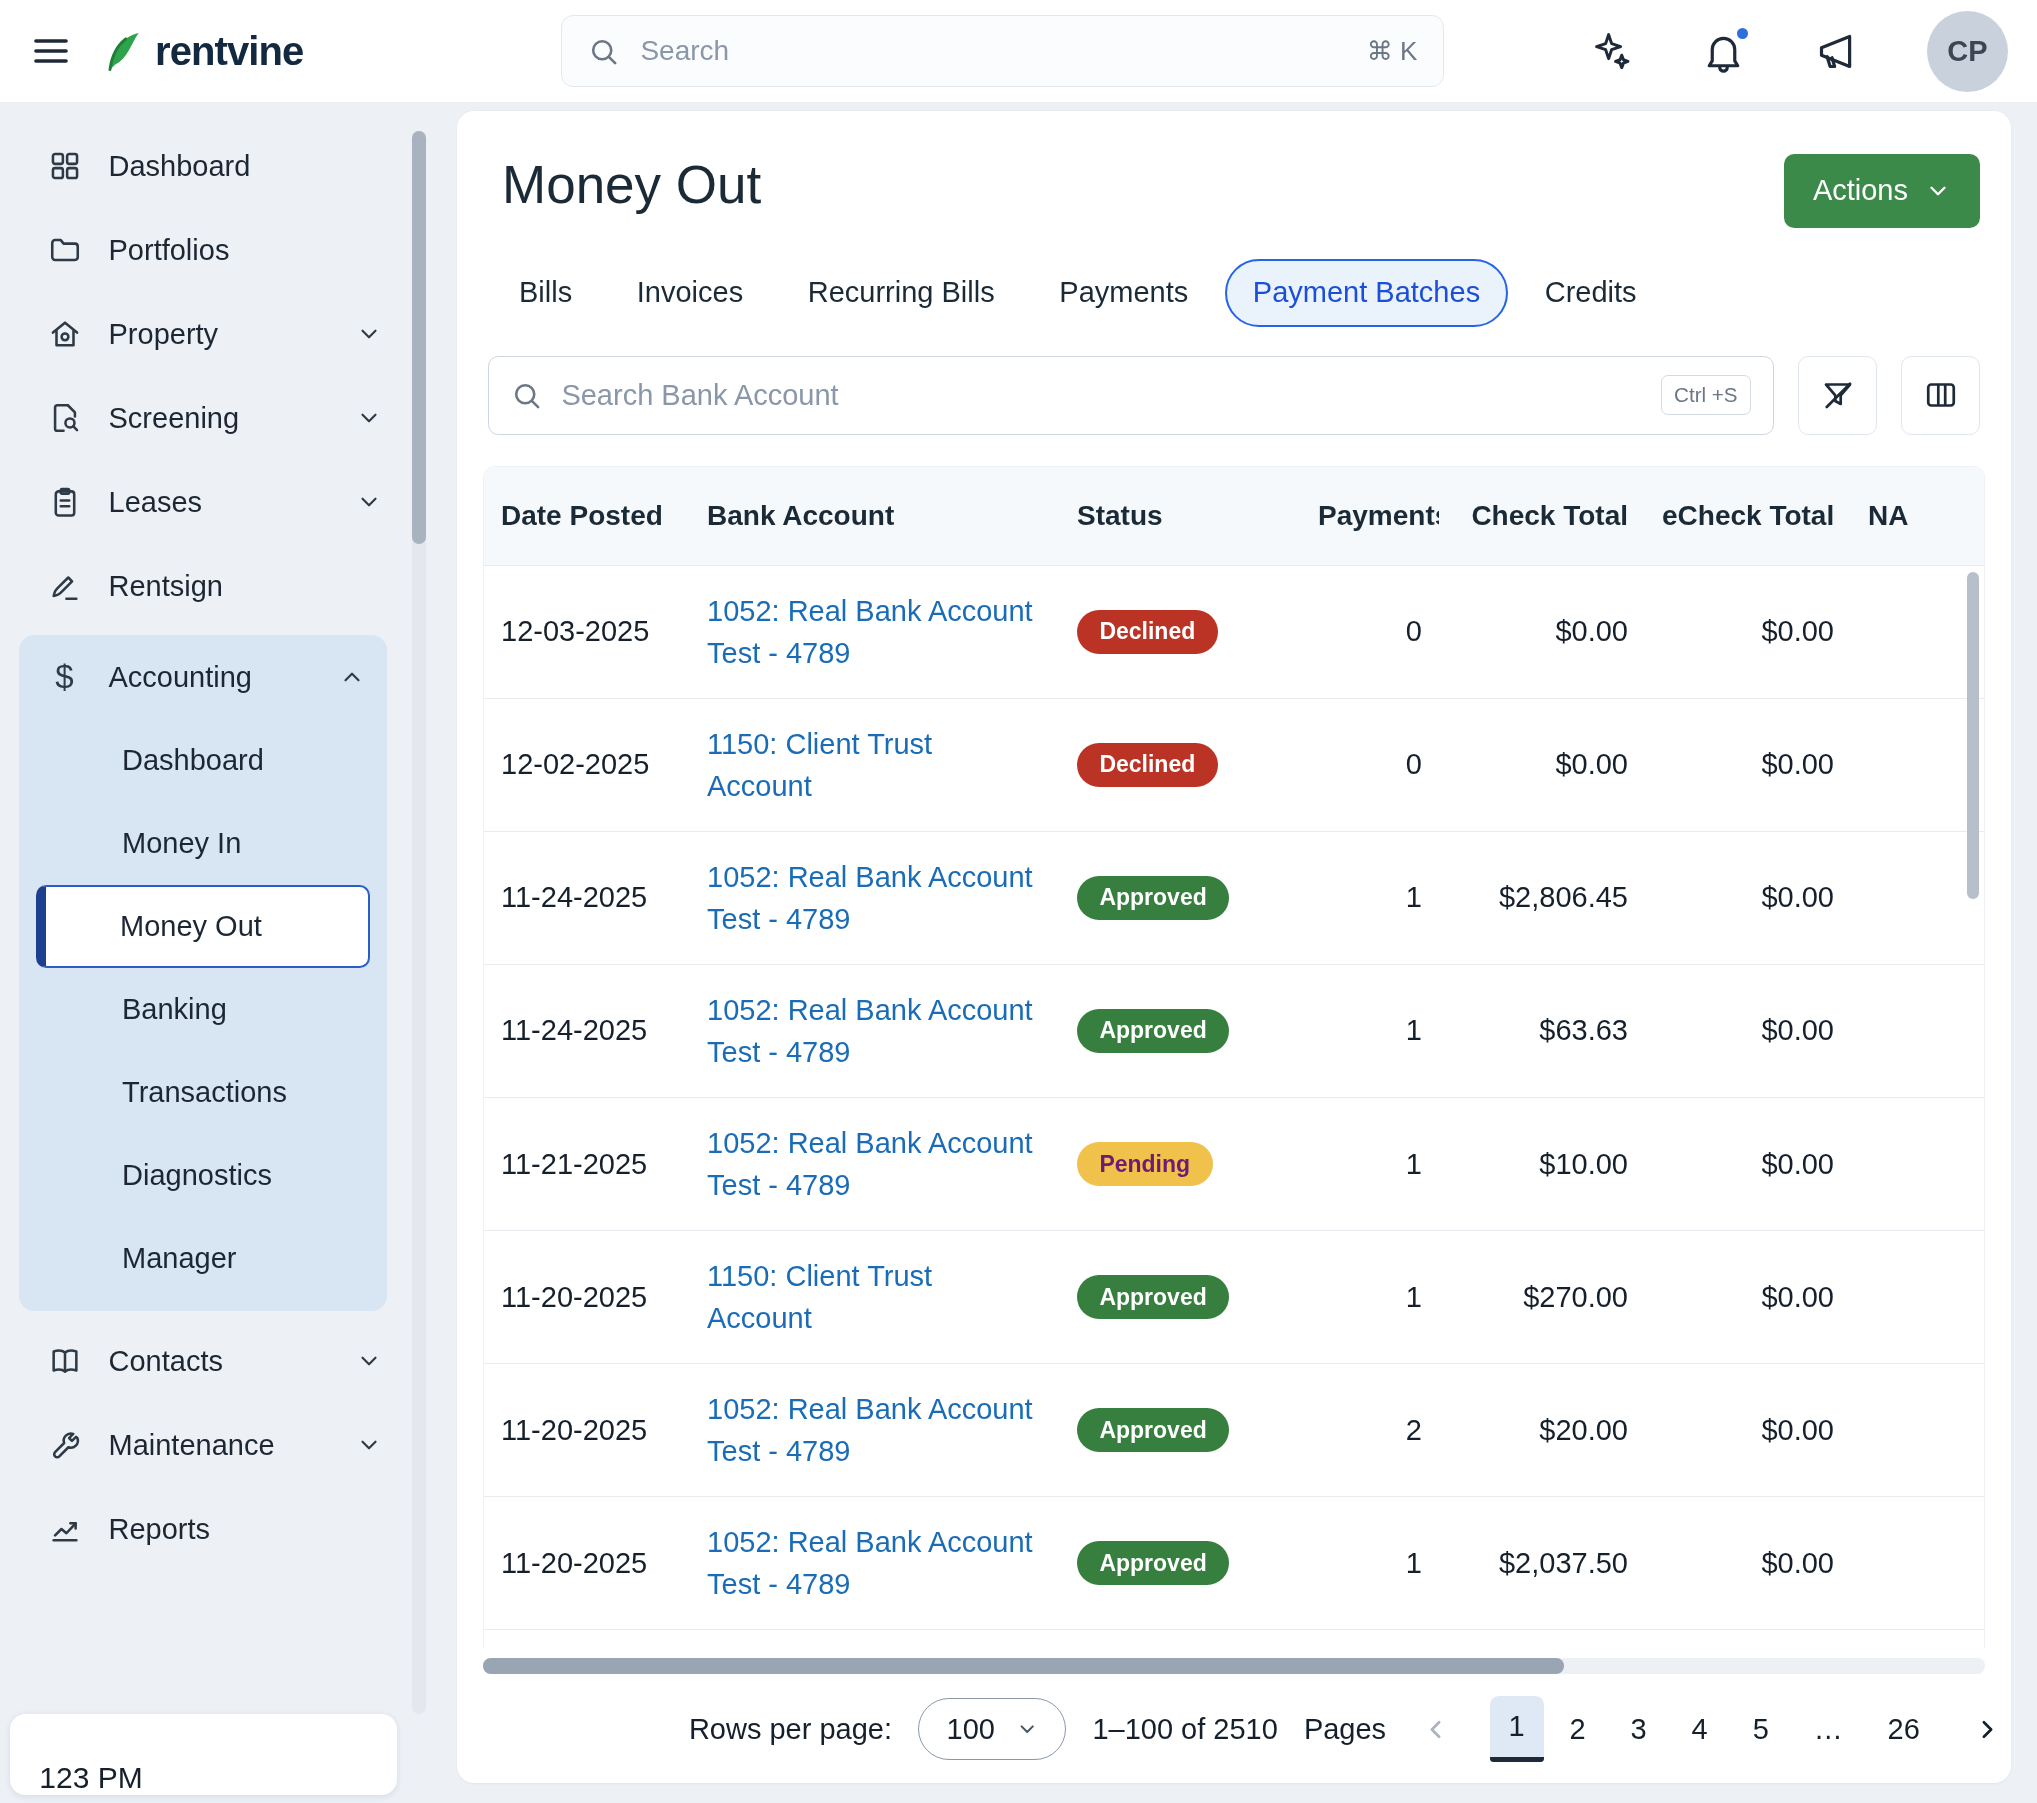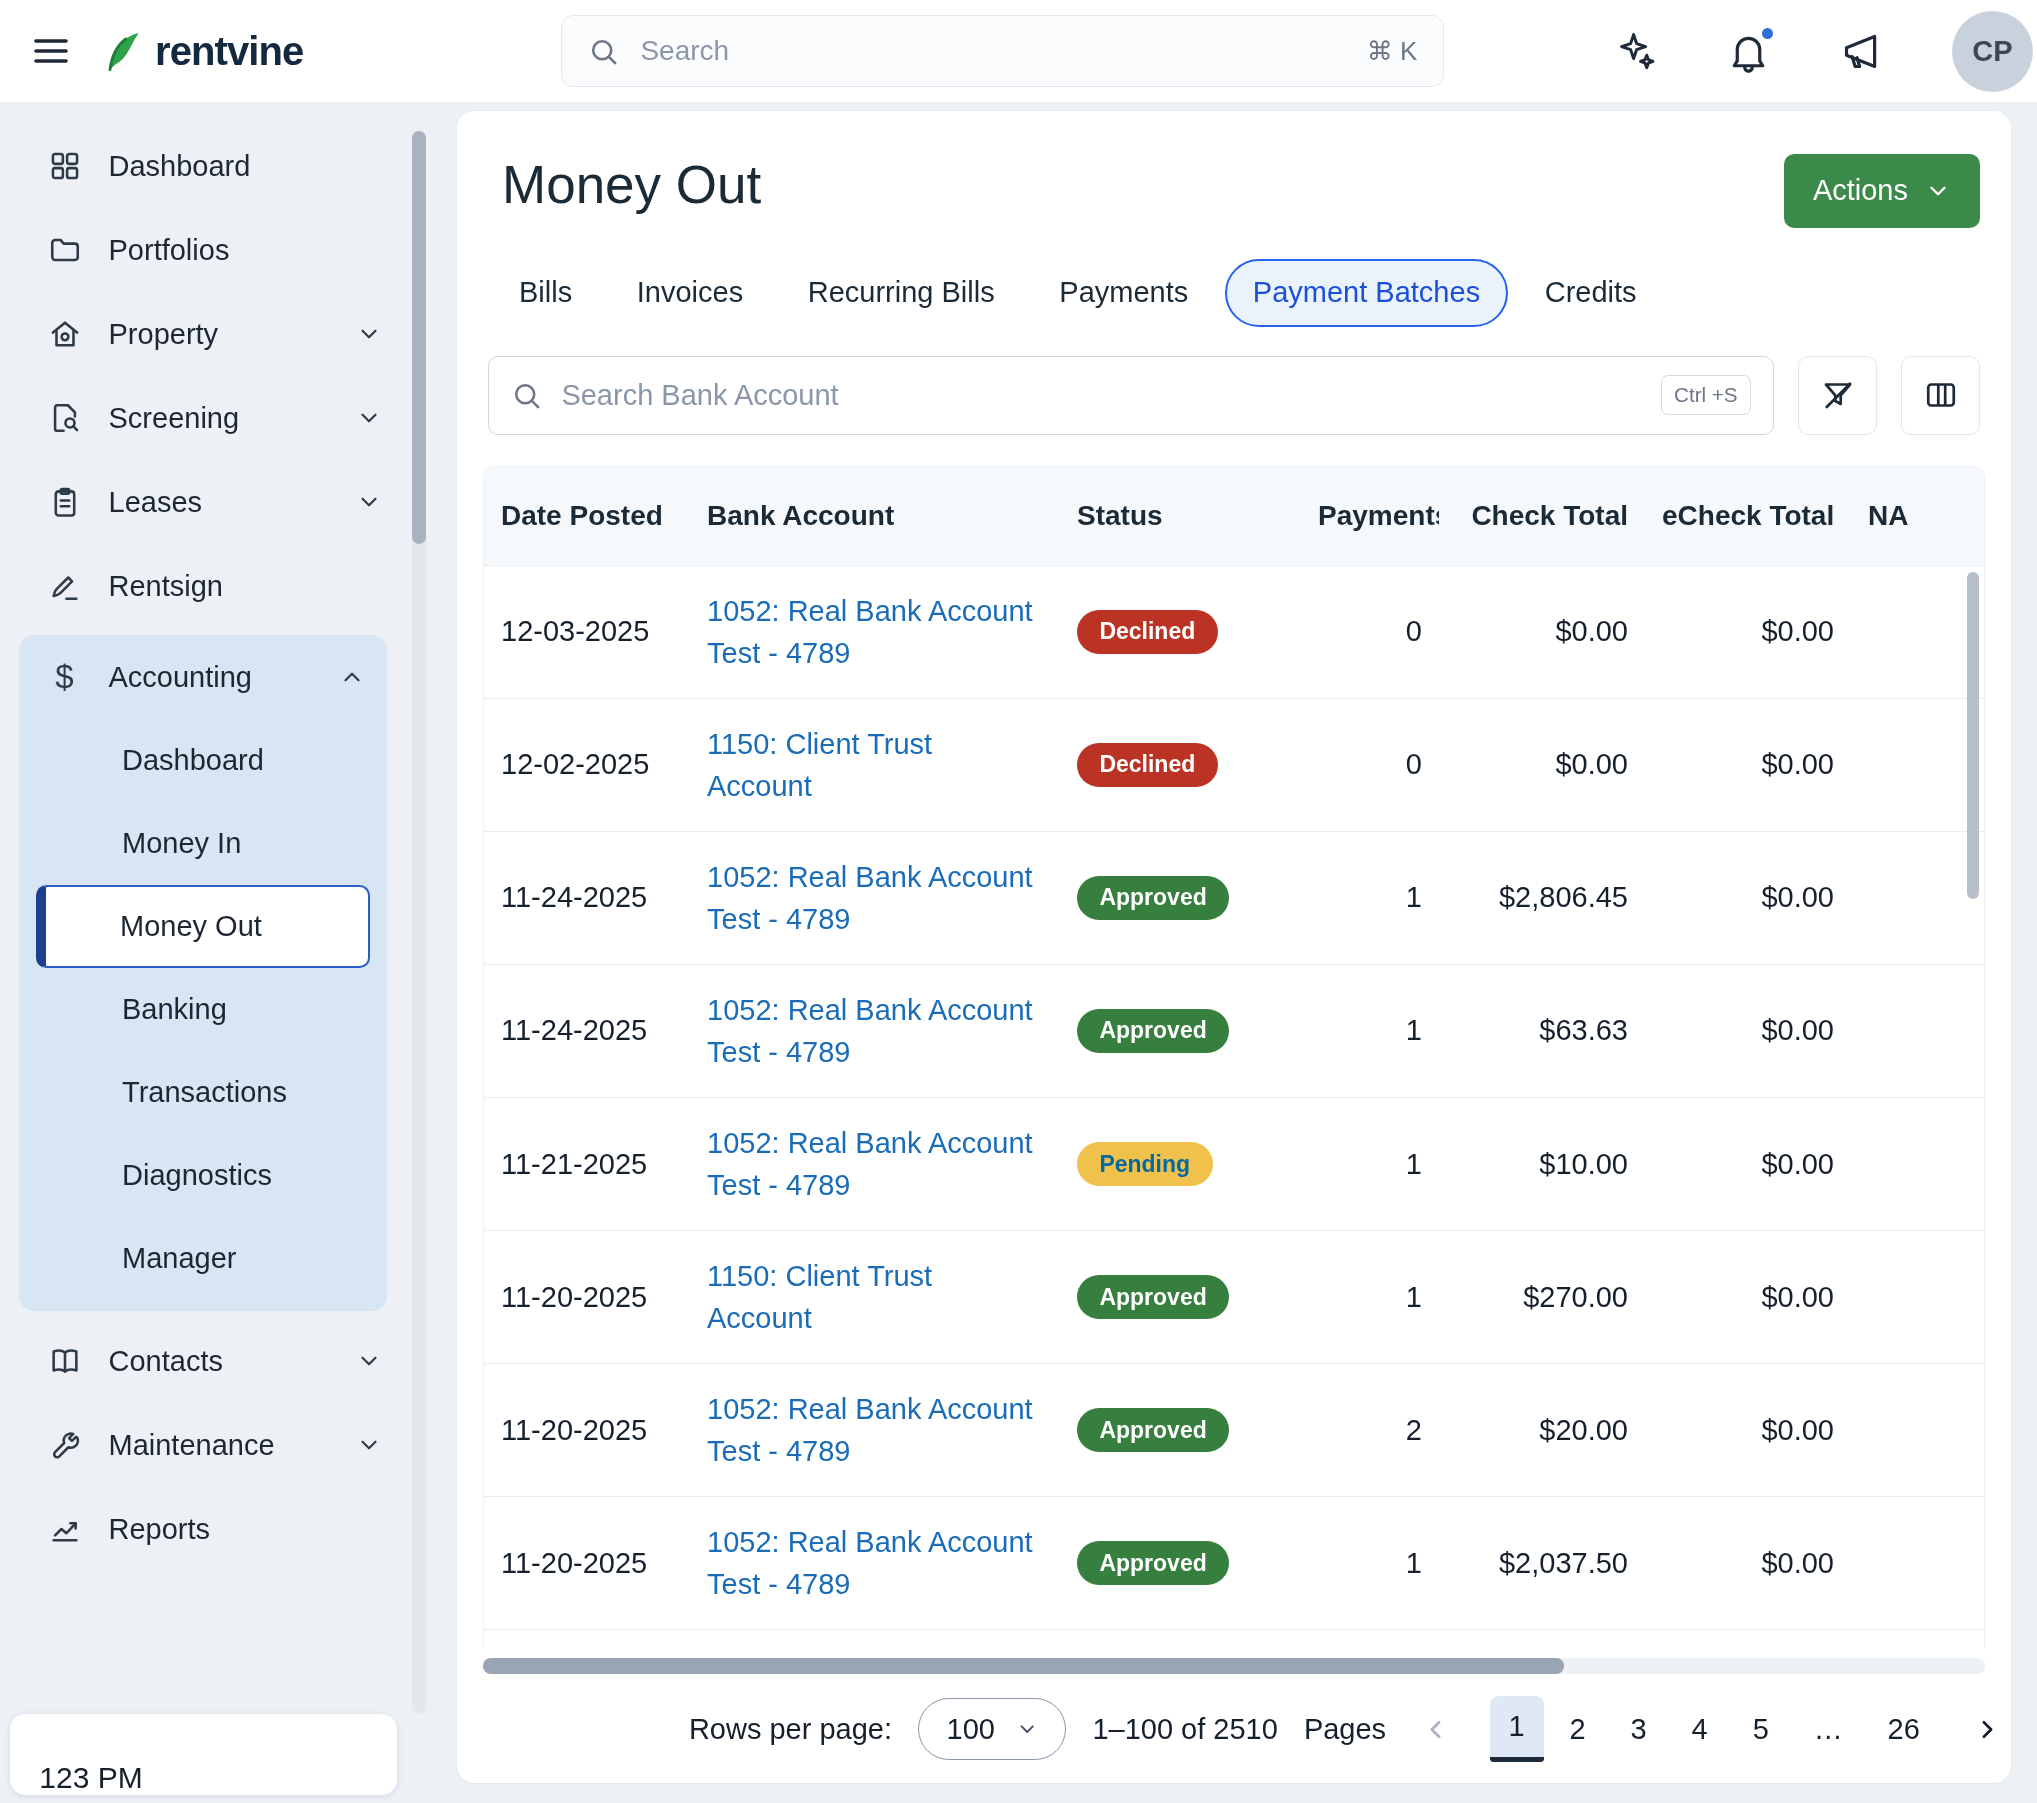--- a/index.html
+++ b/index.html
@@ -10,21 +10,21 @@
     font-family: "Liberation Sans", sans-serif;
     color: #16202c;
     overflow: hidden;
   }
   svg { display: block; }
 
   
   .topbar {
     height: 102px; background: #ffffff;
     display: flex; align-items: center;
-    padding: 0 4px 0 31px;
+    padding: 0 29px 0 31px;
   }
   .icon-plain-btn { background: none; border: none; padding: 0; cursor: pointer; color: #1e2a38; display: flex; align-items: center; }
   .brand { display: flex; align-items: center; gap: 12px; margin-left: 26px; cursor: pointer; }
   .brand-name { font-size: 40px; font-weight: 700; color: #13293f; letter-spacing: -0.9px; }
   .top-search {
     margin-left: 258px; width: 883px; height: 72px;
     background: #fbfcfe; border: 1.7px solid #e3e8ef; border-radius: 12px;
     display: flex; align-items: center; padding: 0 26px; gap: 19px;
   }
   .top-search input {
@@ -133,21 +133,21 @@
   .td { font-size: 29px; color: #16202c; padding: 24px 17px; }
   .col-c { }
   .col-r { text-align: right; }
   .acct-link { color: #1a6cb7; text-decoration: none; line-height: 1.45; cursor: pointer; }
   .badge {
     display: inline-block; padding: 8.6px 22.4px; border-radius: 860px;
     font-size: 23px; font-weight: 700; color: #ffffff; white-space: nowrap;
   }
   .badge[data-status="Declined"] { background: #bb3325; }
   .badge[data-status="Approved"] { background: #377f3e; }
-  .badge[data-status="Pending"]  { background: #f0c14b; color: #0369a1; }
+  .badge[data-status="Pending"]  { background: #f0c14b; color: #701a75; }
   .v-scroll { position: absolute; right: 5.2px; top: 105px; width: 12px; height: 327px; background: #b6bfca; border-radius: 6px; }
 
   .h-scroll { height: 15.5px; background: #edf0f4; border-radius: 7.7px; margin: 10.3px 26px 0 26px; position: relative; }
   .h-thumb { position: absolute; left: 0; top: 0; height: 15.5px; width: 72%; background: #9aa5b3; border-radius: 7.7px; cursor: grab; }
 
   
   .pager { display: flex; align-items: center; justify-content: flex-end; gap: 26px; margin-top: 22.4px; font-size: 29px; color: #16202c; }
   .rpp-select {
     display: flex; align-items: center; gap: 20.6px;
     border: 1.7px solid #8a97a8; border-radius: 860px; padding: 13.8px 27.5px; cursor: pointer;

